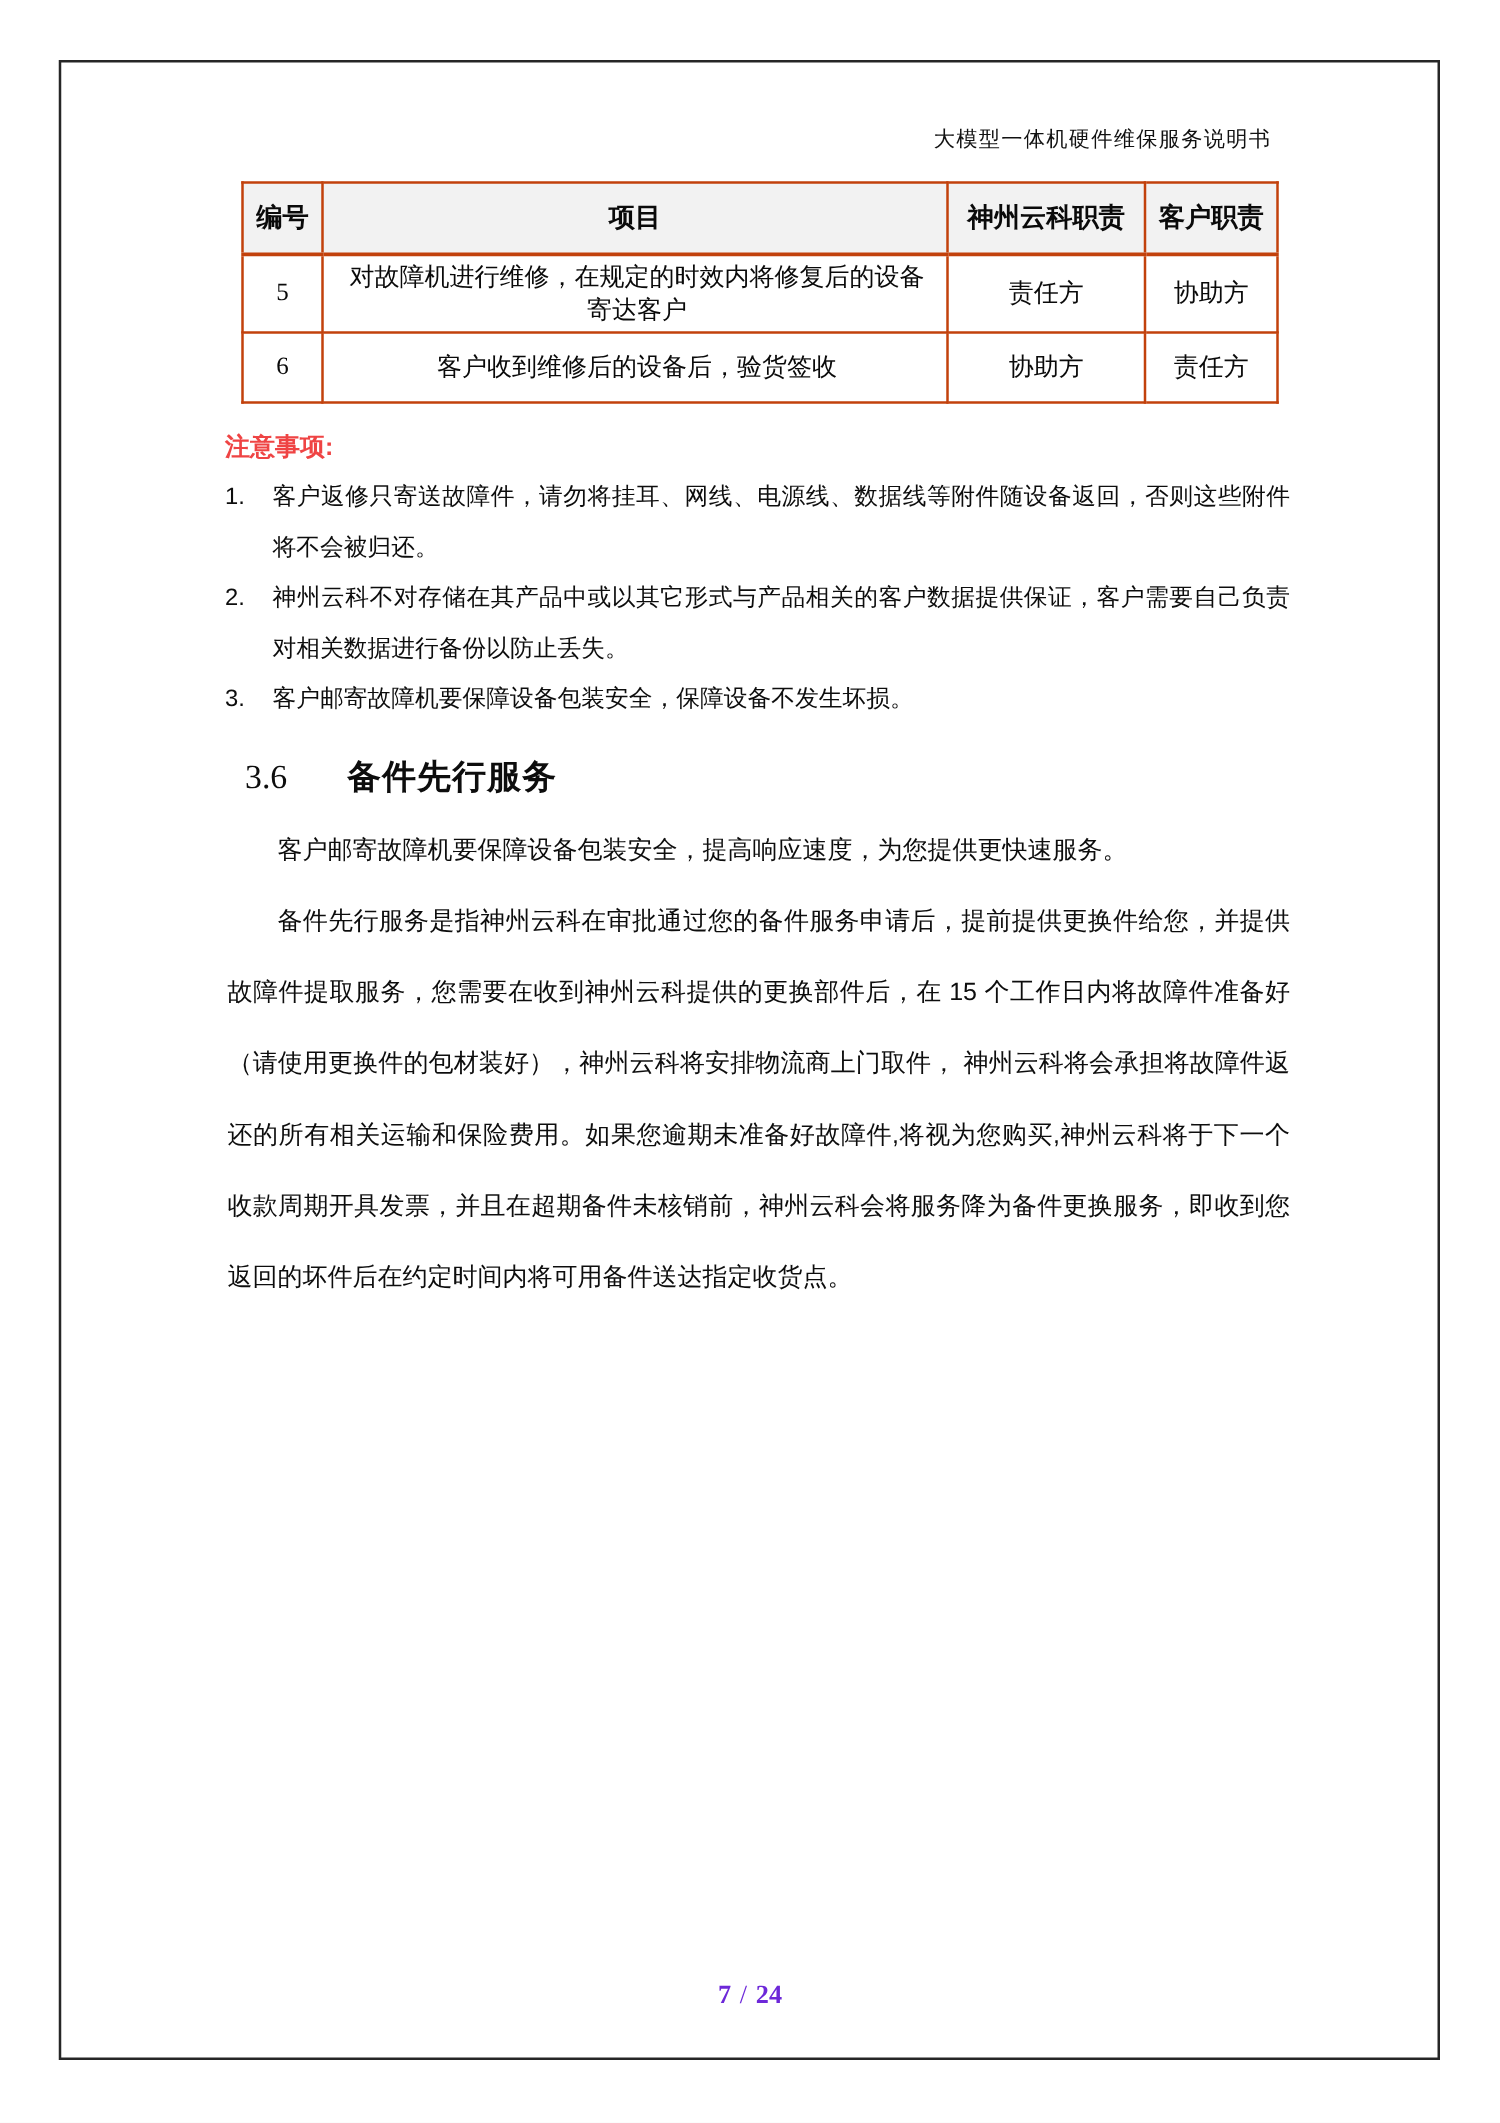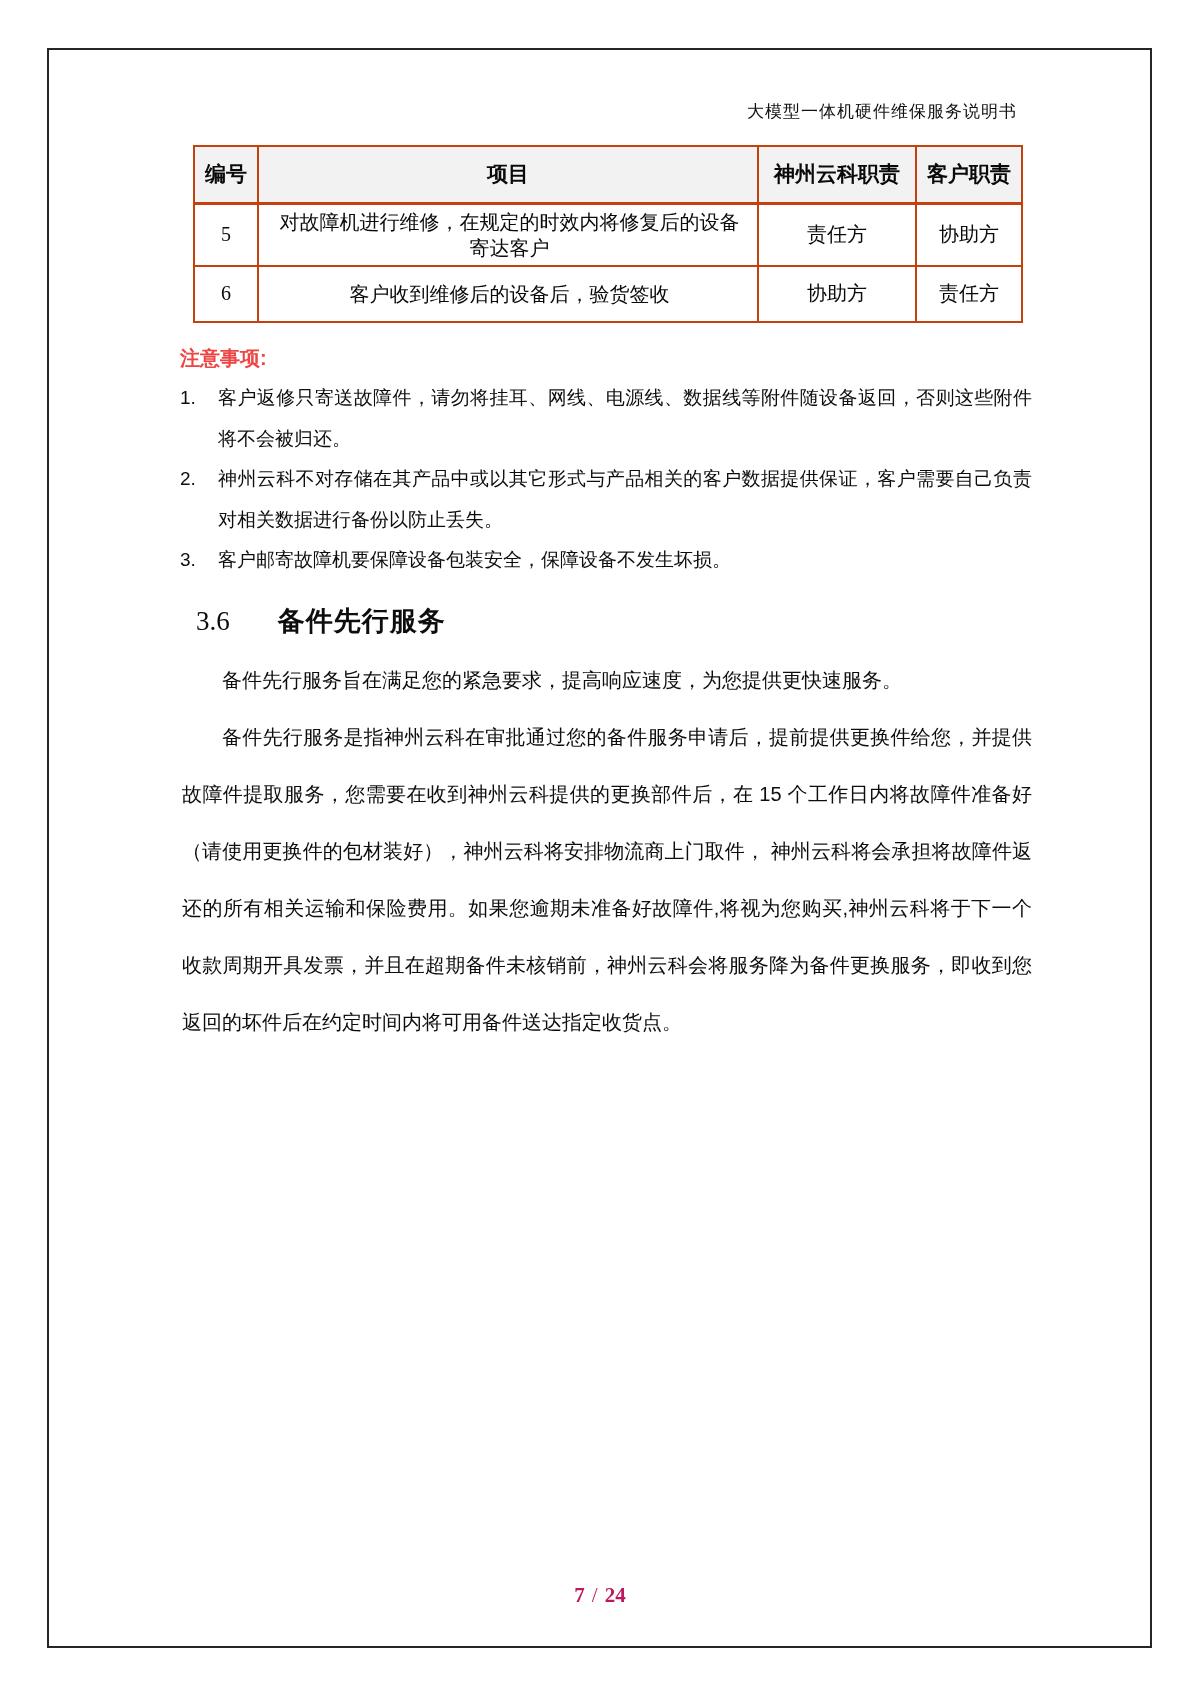--- a/index.html
+++ b/index.html
@@ -114,21 +114,21 @@
     color: #0d0d0d;
   }
   .body-paragraphs p.para-gap { margin-top: 16px; }
   .page-footer {
     position: absolute;
     left: 0; top: 1583px;
     width: 1200px;
     text-align: center;
     font-family: "Liberation Serif", "DejaVu Serif", serif;
     font-size: 21px;
-    color: #be185d;
+    color: #6d28d9;
   }
   .page-footer .num { font-weight: bold; }
   .page-footer .sep { font-weight: normal; margin: 0 7px; }
 </style>
 </head>
 <body>
 
 <div class="page">
 
   <div class="page-border"></div>
@@ -181,21 +181,21 @@
       <span class="note-text">客户邮寄故障机要保障设备包装安全，保障设备不发生坏损。</span>
     </div>
   </div>
 
   <div class="section-heading">
     <span class="sec-num">3.6</span>
     <span class="sec-title">备件先行服务</span>
   </div>
 
   <div class="body-paragraphs">
-    <p>备件先行服务旨在满足您的紧急要求，提高响应速度，为您提供更快速服务。</p>
+    <p>客户邮寄故障机要保障设备包装安全，提高响应速度，为您提供更快速服务。</p>
     <p>备件先行服务是指神州云科在审批通过您的备件服务申请后，提前提供更换件给您，并提供故障件提取服务，您需要在收到神州云科提供的更换部件后，在 15 个工作日内将故障件准备好（请使用更换件的包材装好），神州云科将安排物流商上门取件， 神州云科将会承担将故障件返还的所有相关运输和保险费用。如果您逾期未准备好故障件,将视为您购买,神州云科将于下一个收款周期开具发票，并且在超期备件未核销前，神州云科会将服务降为备件更换服务，即收到您返回的坏件后在约定时间内将可用备件送达指定收货点。</p>
   </div>
 
   <div class="page-footer">
     <span class="num">7</span><span class="sep">/</span><span class="num">24</span>
   </div>
 
 </div>
 
 </body></html>

